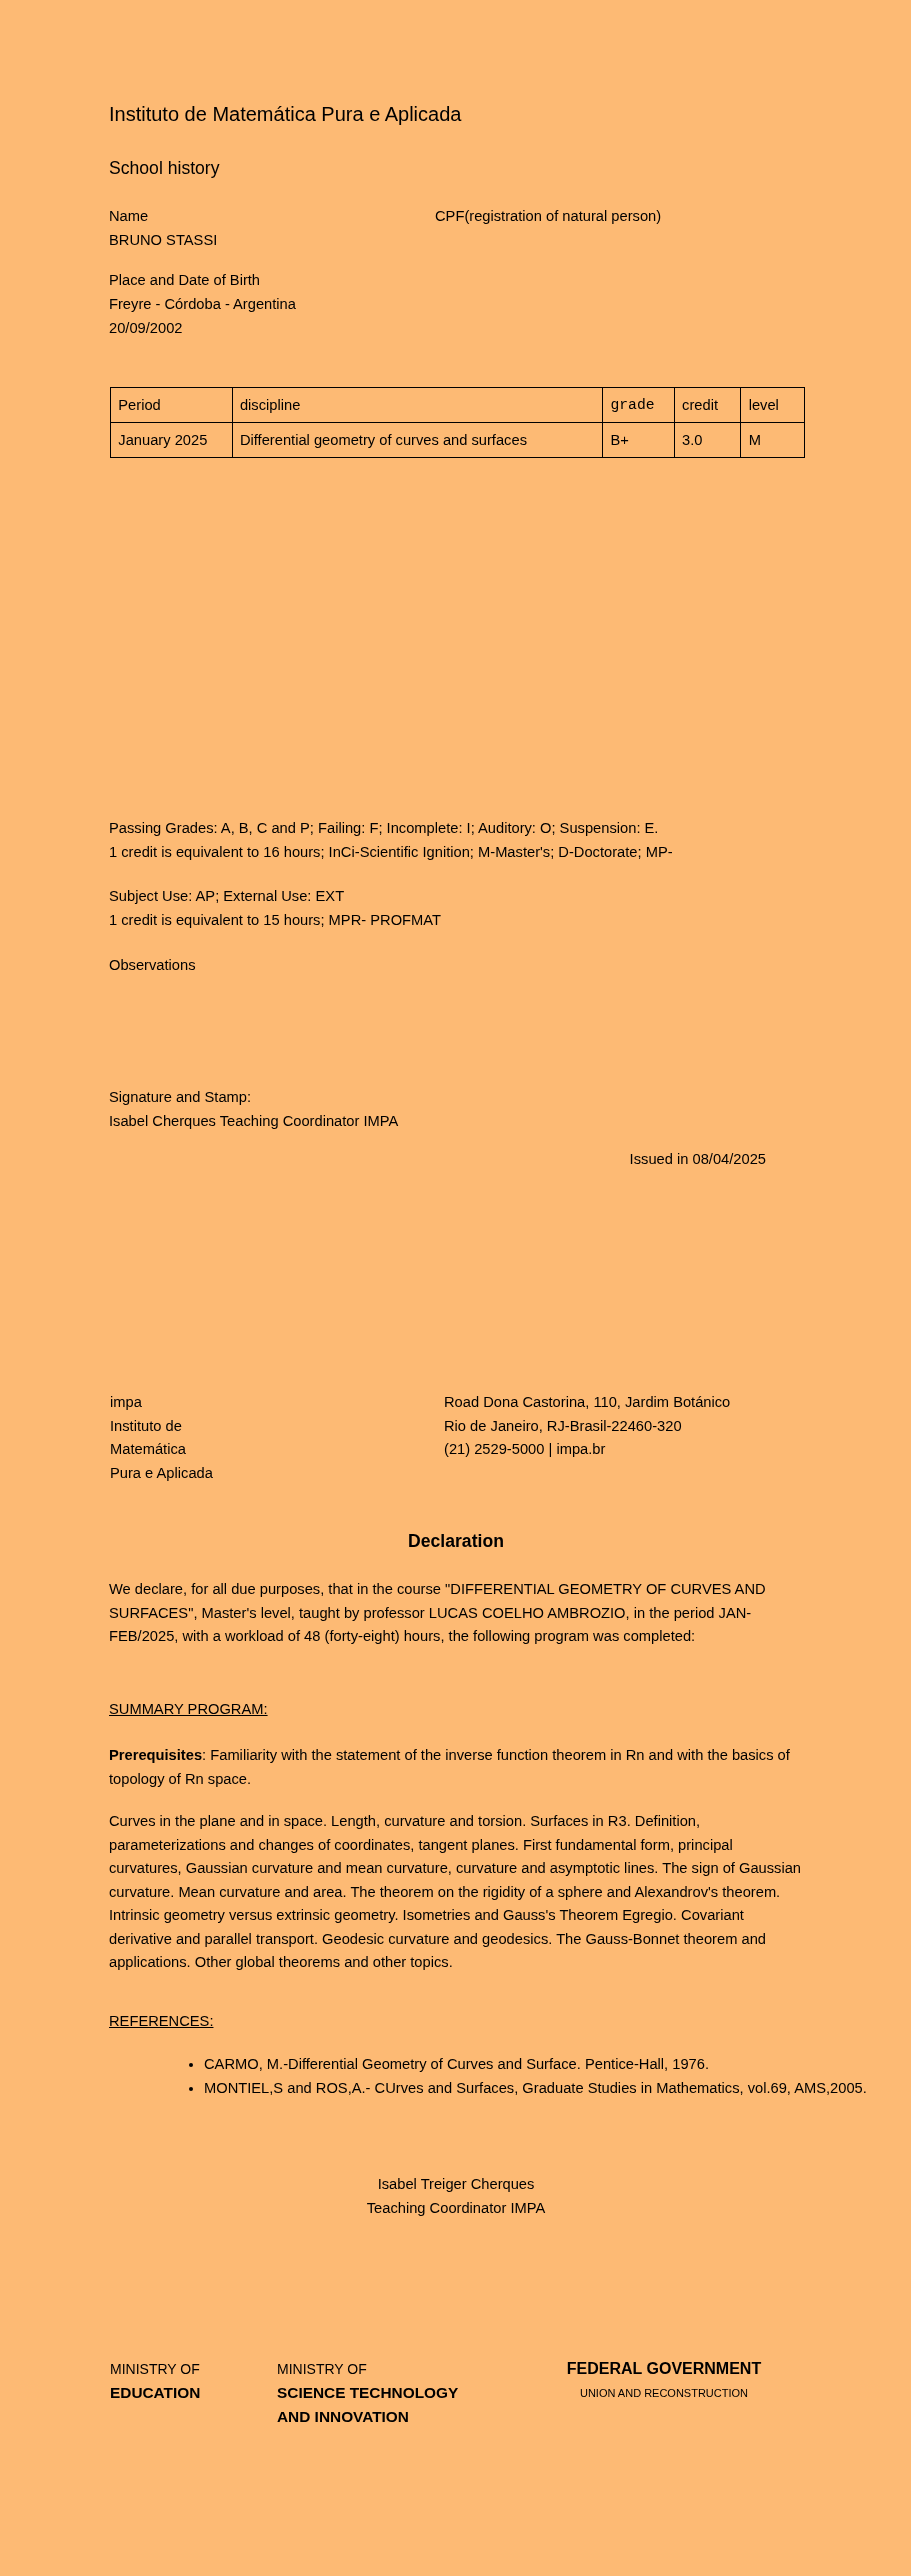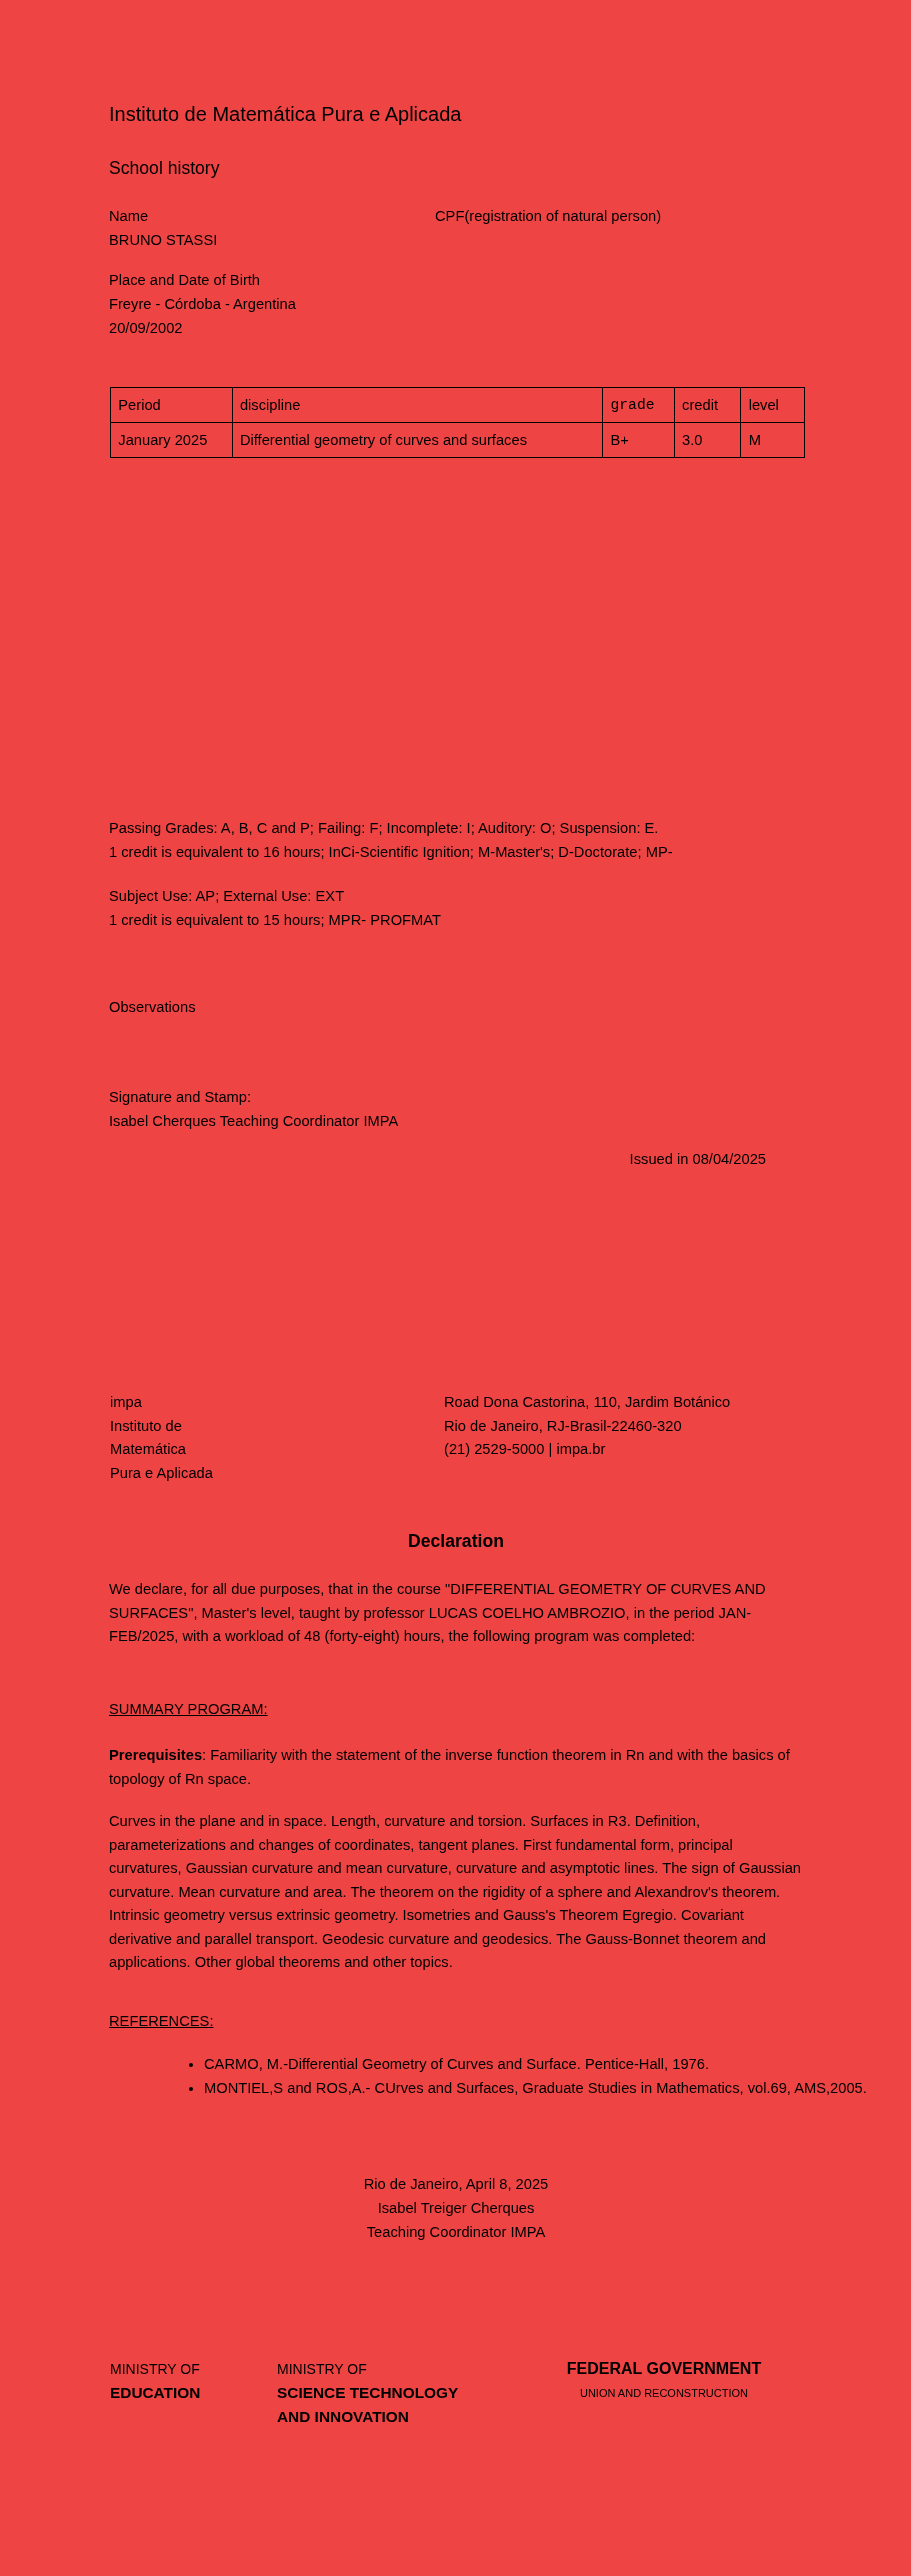--- a/index.html
+++ b/index.html
@@ -1,20 +1,20 @@
 <!DOCTYPE html>
 <html style="font-size:11.7px"><head>
 <meta charset="utf-8">
 <style>
   html,body{margin:0;padding:0;background:#ffffff;}
   .doc{
     position:relative;
     width:912px;
     height:2576px;
-    background:#ef4444;
+    background:#fdba74;
     color:#000000;
     font-family:"Liberation Sans",sans-serif;
     font-size:14.7px;
     line-height:24px;
   }
   .abs{position:absolute;}
   .title{font-size:20px;line-height:23.5px;}
   .subtitle{font-size:17.6px;line-height:22px;}
   .bold{font-weight:bold;}
   .underline{text-decoration:underline;}
@@ -81,21 +81,21 @@
     </table>
 
   <div class="abs" style="left:109px;top:816px;width:712px;">
     <div>Passing Grades: A, B, C and P; Failing: F; Incomplete: I; Auditory: O; Suspension: E.</div>
     <div>1 credit is equivalent to 16 hours; InCi-Scientific Ignition; M-Master's; D-Doctorate; MP-</div>
   </div>
   <div class="abs" style="left:109px;top:884px;width:712px;">
     <div>Subject Use: AP; External Use: EXT</div>
     <div>1 credit is equivalent to 15 hours; MPR- PROFMAT</div>
   </div>
-  <div class="abs" style="left:109px;top:953px;margin-top:42px;">Observations</div>
+  <div class="abs" style="left:109px;top:953px;">Observations</div>
 
   <div class="abs" style="left:109px;top:1085px;">Signature and Stamp:</div>
   <div class="abs" style="left:109px;top:1109px;">Isabel Cherques Teaching Coordinator IMPA</div>
   <div class="abs right" style="left:107px;top:1147px;width:659px;">Issued in 08/04/2025</div>
 
   <div class="abs para" style="left:110px;top:1391px;">
     <div>impa</div>
     <div>Instituto de</div>
     <div>Matemática</div>
     <div>Pura e Aplicada</div>
@@ -119,21 +119,20 @@
   <div class="abs para" style="left:109px;top:1810px;width:699px;">Curves in the plane and in space. Length, curvature and torsion. Surfaces in R3. Definition, parameterizations and changes of coordinates, tangent planes. First fundamental form, principal curvatures, Gaussian curvature and mean curvature, curvature and asymptotic lines. The sign of Gaussian curvature. Mean curvature and area. The theorem on the rigidity of a sphere and Alexandrov's theorem. Intrinsic geometry versus extrinsic geometry. Isometries and Gauss's Theorem Egregio. Covariant derivative and parallel transport. Geodesic curvature and geodesics. The Gauss-Bonnet theorem and applications. Other global theorems and other topics.</div>
 
   <div class="abs underline" style="left:109px;top:2009px;">REFERENCES:</div>
 
   <ul class="refs abs" style="left:110px;top:2053px;width:694px;">
     <li>CARMO, M.-Differential Geometry of Curves and Surface. Pentice-Hall, 1976.</li>
     <li>MONTIEL,S and ROS,A.- CUrves and Surfaces, Graduate Studies in Mathematics, vol.69, AMS,2005.</li>
   </ul>
 
   <div class="abs center" style="left:0;top:2172px;width:912px;">
-    <div>Rio de Janeiro, April 8, 2025</div>
     <div>Isabel Treiger Cherques</div>
     <div>Teaching Coordinator IMPA</div>
   </div>
 
   <div class="abs" style="left:110px;top:2357px;">
     <div class="f-small">MINISTRY OF</div>
     <div class="f-bold">EDUCATION</div>
   </div>
   <div class="abs" style="left:277px;top:2357px;">
     <div class="f-small">MINISTRY OF</div>

